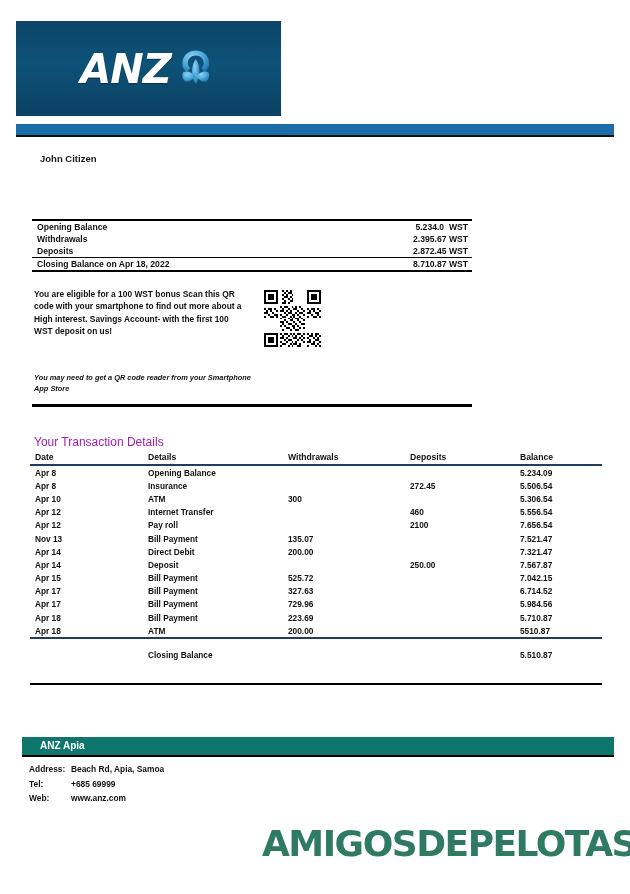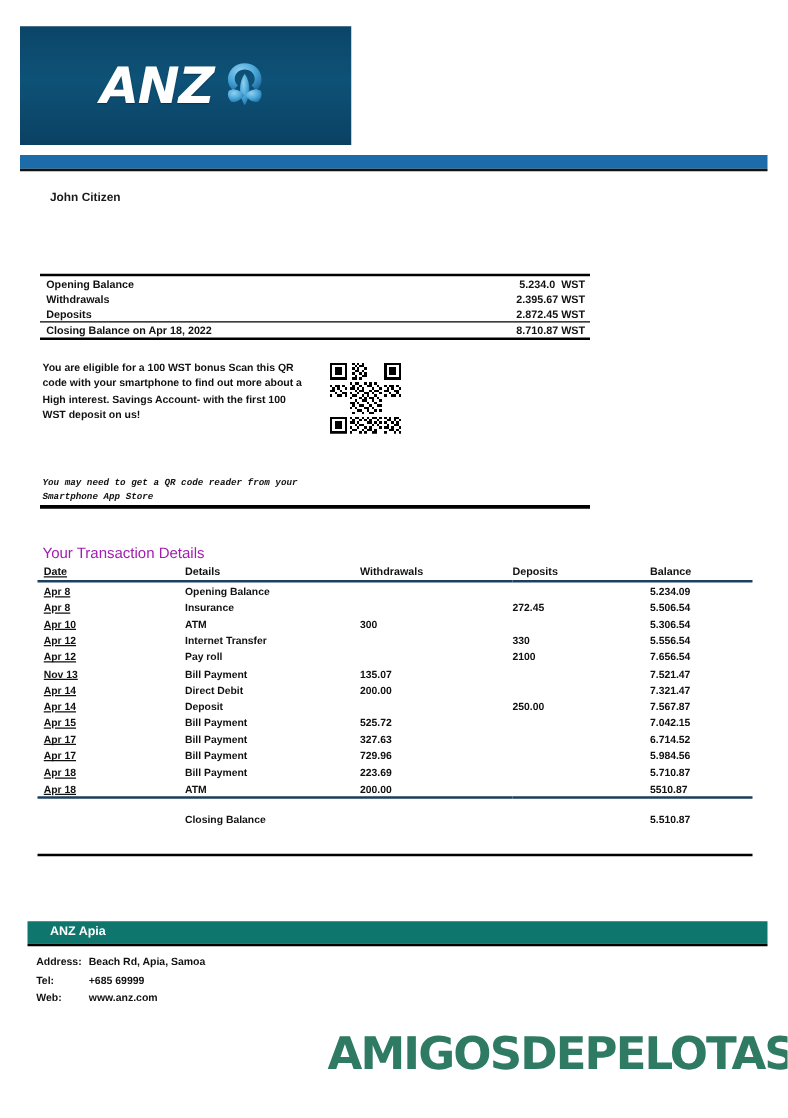--- a/index.html
+++ b/index.html
@@ -113,28 +113,27 @@
     top: 0;
     width: 215px;
     font-size: 8.4px;
     font-weight: bold;
     line-height: 1.48;
     color: #111;
   }
   .promo-note {
     position: absolute;
     left: 2px;
-    top: 94px;
+    top: 84px;
     width: 225px;
     font-size: 7.4px;
     font-weight: bold;
     font-style: italic;
     line-height: 1.5;
     color: #111;
-    font-family: Liberation Mono, monospace;
   }
   .qr {
     position: absolute;
     left: 232px;
     top: 2px;
     width: 57px;
     height: 57px;
     display: block;
   }
   .promo-rule {
@@ -170,21 +169,21 @@
     padding: 0 0 2px 0;
     color: #111;
     border-bottom: 2.2px solid #1c3f5f;
   }
   .tx td {
     padding: 1.6px 0;
     font-weight: bold;
     color: #111;
     vertical-align: baseline;
   }
-  .col-date    { width: 118px; padding-left: 5px !important; text-decoration: underline; }
+  .col-date    { width: 118px; padding-left: 5px !important; }
   .col-details { width: 140px; }
   .col-wd      { width: 122px; }
   .col-dep     { width: 110px; }
   .col-bal     { width: 82px; }
 
   .tx tbody tr.closing td {
     border-top: 2.2px solid #1c3f5f;
     padding-top: 11px;
   }
   .tx-bottom-rule {
@@ -357,21 +356,21 @@
       <td class="col-date">Apr 10</td>
       <td>ATM</td>
       <td>300</td>
       <td></td>
       <td>5.306.54</td>
     </tr>
     <tr>
       <td class="col-date">Apr 12</td>
       <td>Internet Transfer</td>
       <td></td>
-      <td>330</td>
+      <td>460</td>
       <td>5.556.54</td>
     </tr>
     <tr>
       <td class="col-date">Apr 12</td>
       <td>Pay roll</td>
       <td></td>
       <td>2100</td>
       <td>7.656.54</td>
     </tr>
     <tr>

